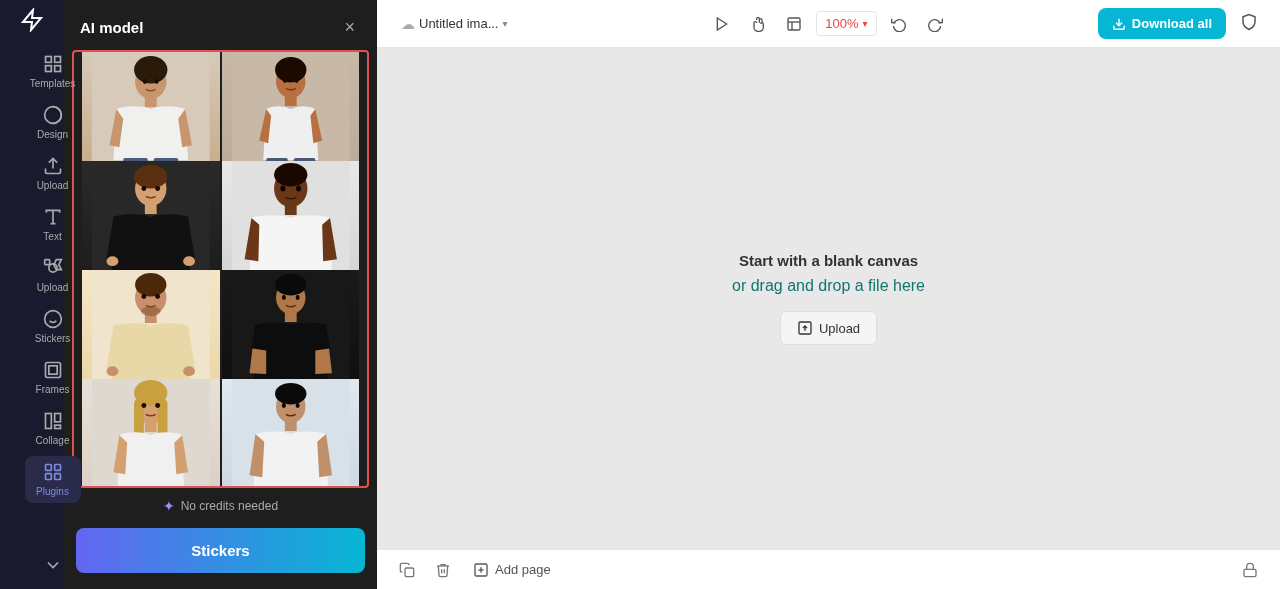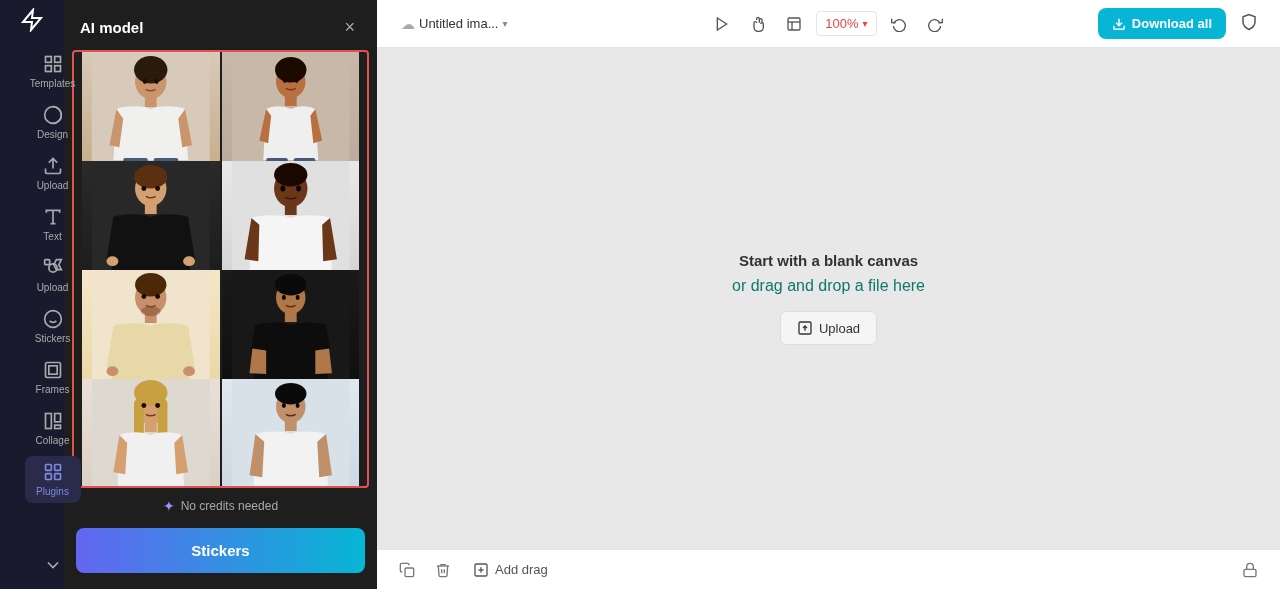--- a/index.html
+++ b/index.html
@@ -713,21 +713,21 @@
           <path d="M14 11v6"></path>
           <path d="M9 6V4h6v2"></path>
       </svg>
     </button>
     <div class="add-page-btn">
       <svg width="16" height="16" viewBox="0 0 24 24" fill="none" stroke="currentColor" stroke-width="2">
         <rect x="3" y="3" width="18" height="18" rx="2"></rect>
         <line x1="12" y1="8" x2="12" y2="16"></line>
           <line x1="8" y1="12" x2="16" y2="12"></line>
       </svg>
-      <span>Add drag</span>
+      <span>Add page</span>
     </div>
     <div class="bottom-right">
       <button class="bottom-btn">
         <svg width="16" height="16" viewBox="0 0 24 24" fill="none" stroke="currentColor" stroke-width="2">
           <rect x="3" y="11" width="18" height="11" rx="2"></rect>
           <path d="M7 11V7a5 5 0 0 1 10 0v4"></path>
         </svg>
       </button>
     </div>
   </div>

